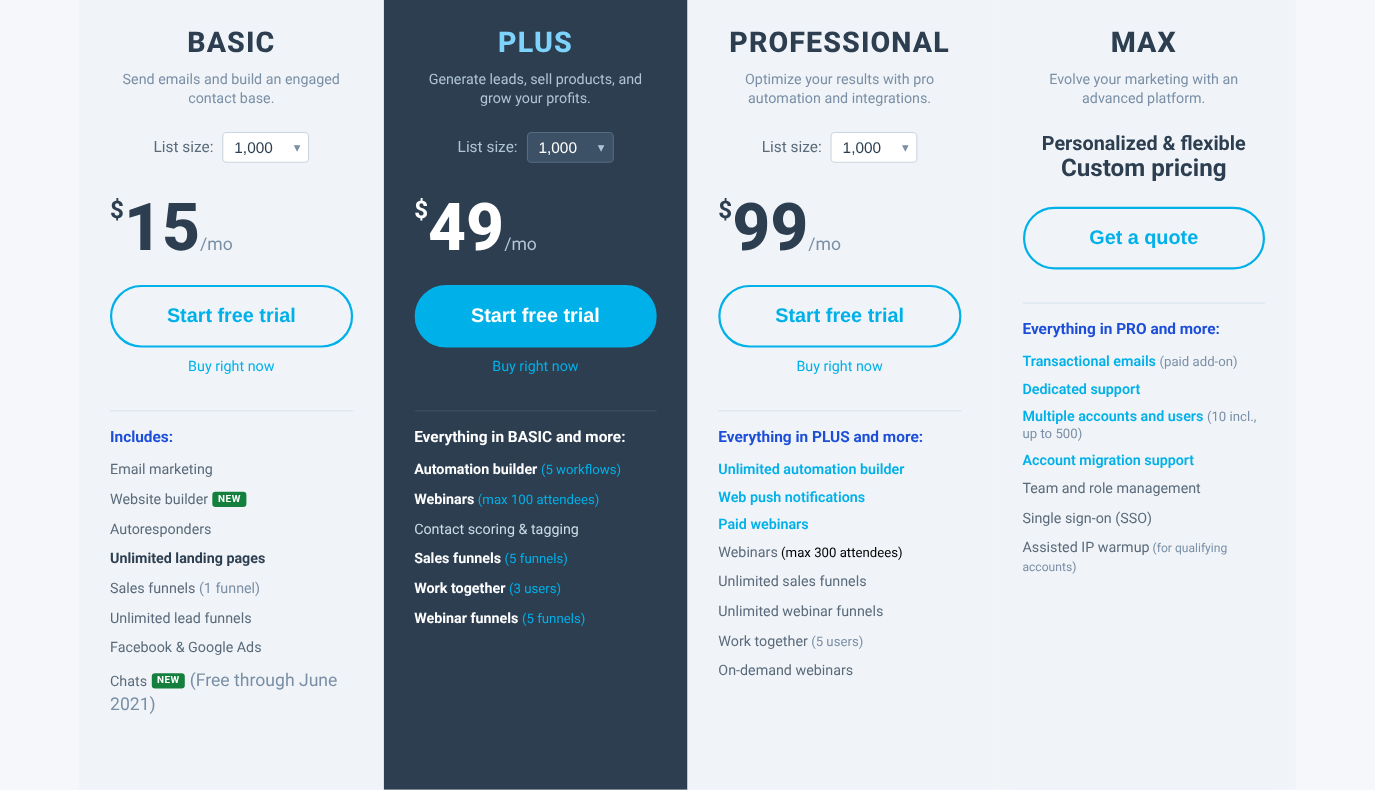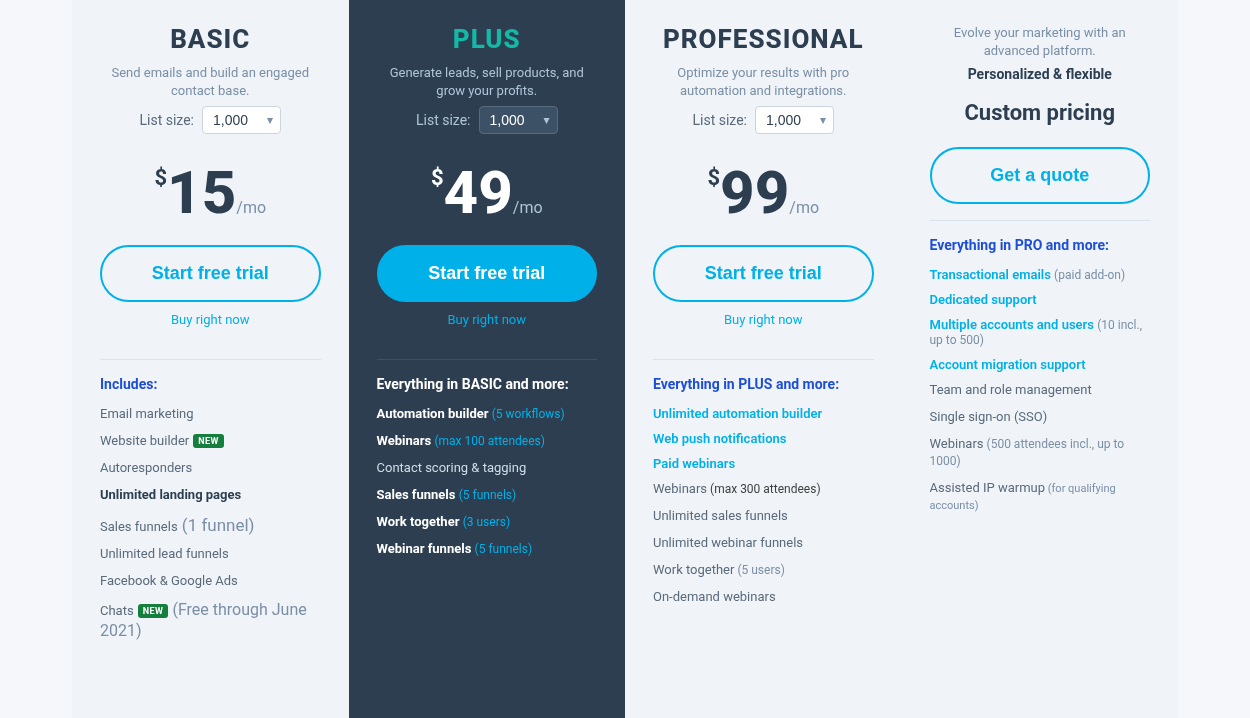--- a/index.html
+++ b/index.html
@@ -31,28 +31,28 @@
     }
     .plan-name {
       font-size: 26px;
       font-weight: 800;
       text-align: center;
       color: #2c3e50;
       letter-spacing: 1px;
       margin-bottom: 10px;
     }
     .plan.plus .plan-name {
-      color: #14b8a6;
+      color: #7dd3fc;
     }
     .plan-tagline {
       font-size: 13px;
       color: #7a8fa6;
       text-align: center;
       line-height: 1.4;
-      margin-bottom: 6px;
+      margin-bottom: 20px;
       min-height: 36px;
     }
     .plan.plus .plan-tagline {
       color: #b0c4d8;
     }
     .list-size-row {
       display: flex;
       align-items: center;
       justify-content: center;
       gap: 8px;
@@ -93,21 +93,21 @@
       top: 50%;
       transform: translateY(-50%);
       pointer-events: none;
       font-size: 12px;
       color: #7a8fa6;
     }
     .plan.plus .select-wrapper::after {
       color: #b0c4d8;
     }
     .price-row {
-      text-align: center;
+      text-align: left;
       margin-bottom: 22px;
     }
     .price-currency {
       font-size: 22px;
       font-weight: 700;
       color: #2c3e50;
       vertical-align: top;
       line-height: 1.4;
     }
     .plan.plus .price-currency {
@@ -131,25 +131,24 @@
       color: #b0c4d8;
     }
     .custom-pricing {
       font-size: 22px;
       font-weight: 700;
       color: #2c3e50;
       text-align: center;
       margin-bottom: 22px;
     }
     .personalized {
-      font-size: 14px;
-      font-weight: 700;
-      color: #2c3e50;
-      text-align: center;
-      margin-bottom: 18px;
+      font-size: 18px;
+      font-weight: 700;
+      color: #2c3e50;
+      text-align: center;
     }
     .btn-trial {
       display: block;
       width: 100%;
       padding: 16px;
       border-radius: 50px;
       font-size: 18px;
       font-weight: 600;
       text-align: center;
       cursor: pointer;
@@ -168,21 +167,21 @@
       width: 100%;
       padding: 16px;
       border-radius: 50px;
       font-size: 18px;
       font-weight: 600;
       text-align: center;
       cursor: pointer;
       border: 2px solid #00b0e8;
       background: transparent;
       color: #00b0e8;
-      margin-bottom: 4px;
+      margin-bottom: 18px;
     }
     .buy-link {
       text-align: center;
       font-size: 13px;
       color: #00b0e8;
       cursor: pointer;
       margin-bottom: 20px;
       text-decoration: none;
       display: block;
     }
@@ -269,21 +268,21 @@
       <span class="price-currency">$</span><span class="price-amount">15</span><span class="price-period">/mo</span>
     </div>
       <button class="btn-trial">Start free trial</button>
       <a class="buy-link">Buy right now</a>
       <div class="divider"></div>
       <div class="features-header">Includes:</div>
       <div class="feature-item">Email marketing</div>
       <div class="feature-item">Website builder<span class="badge-new">NEW</span></div>
       <div class="feature-item">Autoresponders</div>
       <div class="feature-item"><span class="highlight">Unlimited landing pages</span></div>
-      <div class="feature-item">Sales funnels<span style="color:#7a8fa6;font-size:17px;"> (1 funnel)</span></div>
+      <div class="feature-item">Sales funnels<span style="color:#7a8fa6;font-size:13px;"> (1 funnel)</span></div>
       <div class="feature-item">Unlimited lead funnels</div>
       <div class="feature-item">Facebook &amp; Google Ads</div>
       <div class="feature-item">Chats<span class="badge-new">NEW</span><span style="color:#7a8fa6;font-size:16px;"> (Free through June 2021)</span></div>
     </div>
     <div class="plan plus">
       <div class="plan-name">PLUS</div>
       <div class="plan-tagline">Generate leads, sell products, and grow your profits.</div>
       <div class="list-size-row">
       <span class="list-size-label">List size:</span>
       <div class="select-wrapper">
@@ -326,35 +325,35 @@
       <div class="price-row">
       <span class="price-currency">$</span><span class="price-amount">99</span><span class="price-period">/mo</span>
     </div>
       <button class="btn-trial">Start free trial</button>
       <a class="buy-link">Buy right now</a>
       <div class="divider"></div>
       <div class="features-header">Everything in PLUS and more:</div>
       <span class="pro-feature">Unlimited automation builder</span>
       <span class="pro-feature">Web push notifications</span>
       <span class="pro-feature">Paid webinars</span>
-      <div class="feature-item">Webinars<span style="color:#404040;font-size:12px;"> (max 300 attendees)</span></div>
+      <div class="feature-item">Webinars<span style="color:#000000;font-size:12px;"> (max 300 attendees)</span></div>
       <div class="feature-item">Unlimited sales funnels</div>
       <div class="feature-item">Unlimited webinar funnels</div>
       <div class="feature-item">Work together<span style="color:#7a8fa6;font-size:12px;"> (5 users)</span></div>
       <div class="feature-item">On-demand webinars</div>
     </div>
     <div class="plan">
+      <div class="plan-name">MAX</div>
       <div class="plan-tagline">Evolve your marketing with an advanced platform.</div>
       <div class="personalized">Personalized &amp; flexible</div>
       <div class="custom-pricing">Custom pricing</div>
       <button class="btn-quote">Get a quote</button>
       <div class="divider"></div>
       <div class="features-header">Everything in PRO and more:</div>
       <span class="pro-feature">Transactional emails <span class="pro-feature-sub">(paid add-on)</span></span>
       <span class="pro-feature">Dedicated support</span>
       <span class="pro-feature">Multiple accounts and users <span class="pro-feature-sub">(10 incl., up to 500)</span></span>
       <span class="pro-feature">Account migration support</span>
       <div class="feature-item">Team and role management</div>
       <div class="feature-item">Single sign-on (SSO)</div>
-      <div class="feature-item">Webinars<span style="color:#7a8fa6;font-size:12px;"> (500 attendees incl., up to 1000)</span></div>
       <div class="feature-item">Assisted IP warmup<span style="color:#7a8fa6;font-size:11px;"> (for qualifying accounts)</span></div>
     </div>
   </div>
 
 </body></html>

